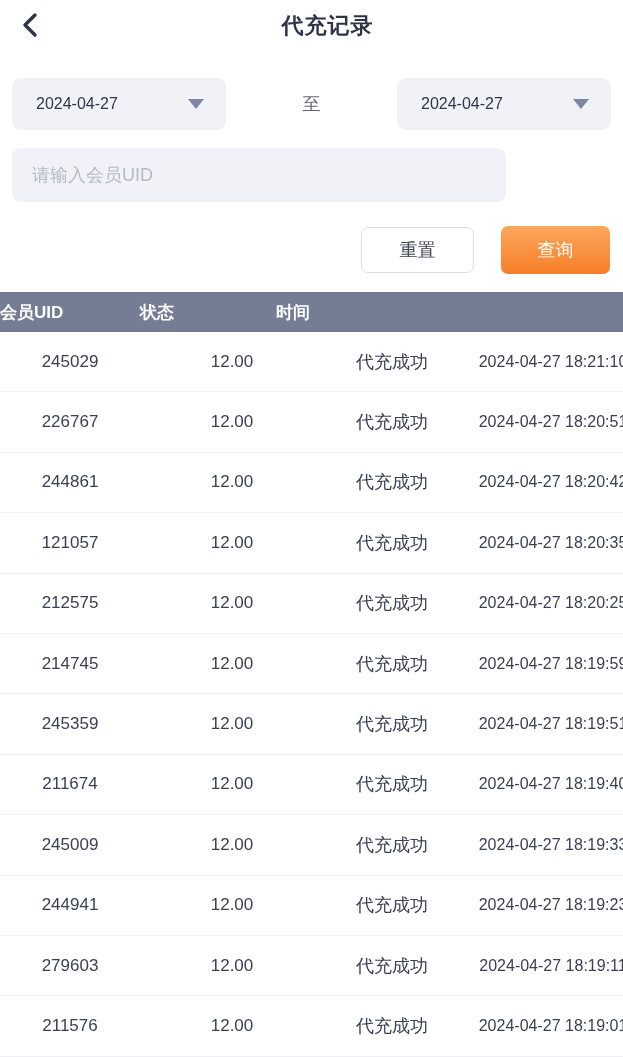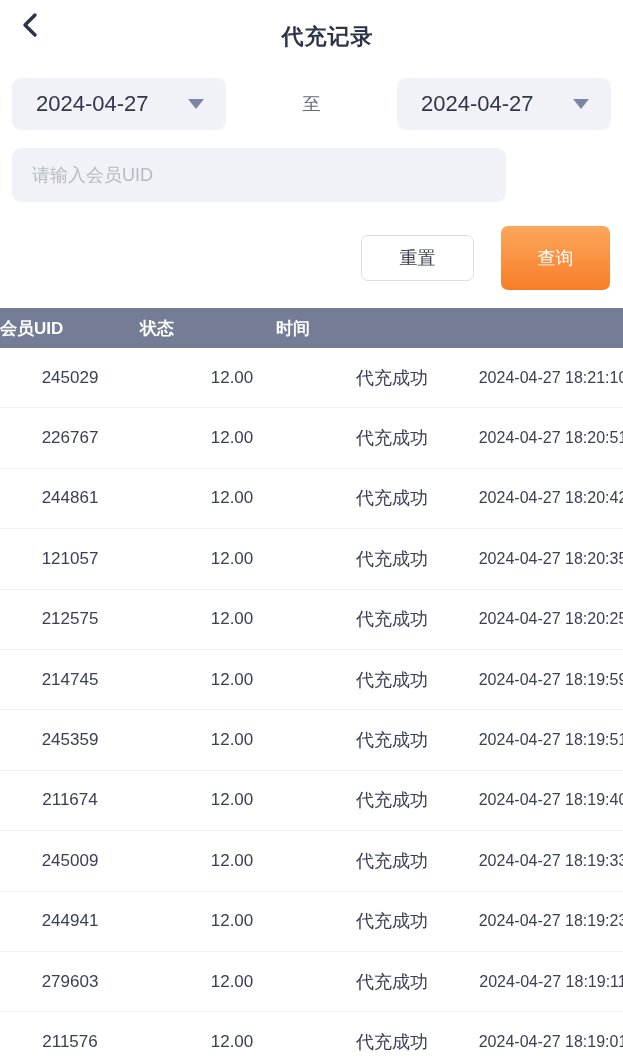--- a/index.html
+++ b/index.html
@@ -6,21 +6,21 @@
   html,body { width:623px; height:1057px; overflow:hidden; }
   body {
     background:#ffffff;
     font-family:"Liberation Sans","DejaVu Sans",sans-serif;
     color:#3b4154;
     position:relative;
   }
   
   .appbar {
     height:52px;
-    display:flex; align-items:flex-end; justify-content:center;
+    display:flex; align-items:center; justify-content:center;
     position:relative;
     padding-left:32px;
   }
   .back-btn {
     position:absolute; left:10px; top:6px;
     width:40px; height:40px;
     display:flex; align-items:center; justify-content:center;
     cursor:pointer; background:none; border:none;
   }
   .page-title {
@@ -33,21 +33,21 @@
   }
   .date-select {
     width:214px; height:52px;
     background:#f1f2f7;
     border:none; border-radius:9px;
     display:flex; align-items:center; justify-content:space-between;
     padding:0 22px 0 24px;
     cursor:pointer;
   }
   .date-select .date-value {
-    font-size:22px; color:#30374a;
+    font-size:16px; color:#30374a;
   }
   .caret-down {
     width:0; height:0;
     border-left:8px solid transparent;
     border-right:8px solid transparent;
     border-top:10px solid #7d86a3;
   }
   .range-sep {
     flex:1; text-align:center;
     font-size:18px; color:#63697a;
@@ -74,21 +74,21 @@
     border-radius:7px;
     cursor:pointer;
   }
   .btn-reset {
     width:113px; height:46px;
     background:#ffffff;
     border:1px solid #dcdee5;
     color:#3a4051;
   }
   .btn-query {
-    width:109px; height:64px;
+    width:109px; height:48px;
     border:none;
     background:linear-gradient(180deg,#fca75c 0%,#f77e28 100%);
     color:#ffffff;
   }
   
   .table-wrap { margin-top:18px; width:646px; }
   .thead {
     width:646px; height:40px;
     background:#757d95;
     display:flex; align-items:center;

